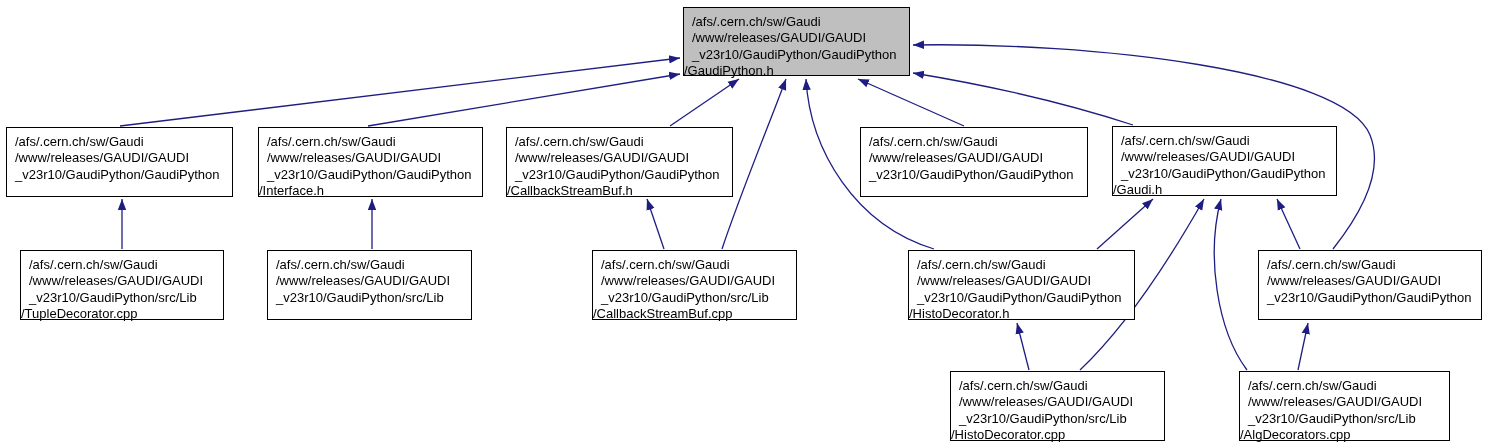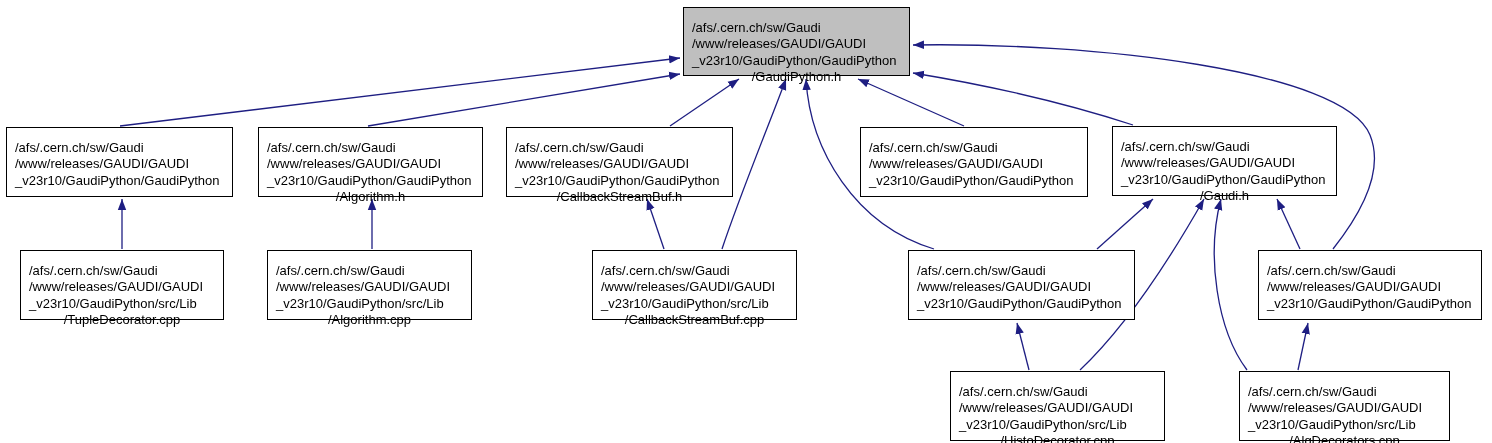--- a/index.html
+++ b/index.html
@@ -14,27 +14,27 @@
   path.edge{fill:none;stroke:var(--edge,#1e1e82);stroke-width:1.3px;}
   #arrowhead path{fill:var(--edge,#1e1e82);}
   .node{
     position:absolute;
     box-sizing:border-box;
     background:var(--nodefill,#ffffff);
     border:1.4px solid #000000;
     color:#000;
     font-size:13px;
     line-height:16.4px;
-    padding-top:12px;
+    padding-top:6px;
     cursor:pointer;
     white-space:nowrap;
   }
   .node.hl{background:var(--hlfill,#bfbfbf);}
   .node .ln{padding-left:8px;text-align:left;}
-  .node .ln.c{padding-left:0;padding-right:0;text-align:center;}
+  .node .ln.c{padding-left:0;padding-right:0;}
 </style>
 </head>
 <body>
 
 <div class="stage">
 
   <svg class="edges" viewBox="0 0 1492 443">
     <defs>
       <marker id="arrowhead" markerUnits="userSpaceOnUse" markerWidth="12" markerHeight="10" viewBox="0 0 12 10" refX="11" refY="5" orient="auto">
         <path d="M0,0.8 L11,5 L0,9.2 z"></path>
@@ -69,21 +69,21 @@
   <div class="node" style="left:6px;top:127px;width:227px;height:70px;">
     <div class="ln">/afs/.cern.ch/sw/Gaudi</div>
     <div class="ln">/www/releases/GAUDI/GAUDI</div>
     <div class="ln">_v23r10/GaudiPython/GaudiPython</div>
   </div>
 
   <div class="node" style="left:258px;top:127px;width:225px;height:70px;">
     <div class="ln">/afs/.cern.ch/sw/Gaudi</div>
     <div class="ln">/www/releases/GAUDI/GAUDI</div>
     <div class="ln">_v23r10/GaudiPython/GaudiPython</div>
-    <div class="ln c">/Algorithm.h</div>
+    <div class="ln c">/Interface.h</div>
   </div>
 
   <div class="node" style="left:506px;top:127px;width:227px;height:70px;">
     <div class="ln">/afs/.cern.ch/sw/Gaudi</div>
     <div class="ln">/www/releases/GAUDI/GAUDI</div>
     <div class="ln">_v23r10/GaudiPython/GaudiPython</div>
     <div class="ln c">/CallbackStreamBuf.h</div>
   </div>
 
   <div class="node" style="left:860px;top:127px;width:228px;height:70px;">
@@ -103,34 +103,34 @@
     <div class="ln">/afs/.cern.ch/sw/Gaudi</div>
     <div class="ln">/www/releases/GAUDI/GAUDI</div>
     <div class="ln">_v23r10/GaudiPython/src/Lib</div>
     <div class="ln c">/TupleDecorator.cpp</div>
   </div>
 
   <div class="node" style="left:267px;top:250px;width:205px;height:70px;">
     <div class="ln">/afs/.cern.ch/sw/Gaudi</div>
     <div class="ln">/www/releases/GAUDI/GAUDI</div>
     <div class="ln">_v23r10/GaudiPython/src/Lib</div>
-    <div class="ln c">/Algorithm.cpp</div>
   </div>
 
   <div class="node" style="left:592px;top:250px;width:205px;height:70px;">
     <div class="ln">/afs/.cern.ch/sw/Gaudi</div>
     <div class="ln">/www/releases/GAUDI/GAUDI</div>
     <div class="ln">_v23r10/GaudiPython/src/Lib</div>
     <div class="ln c">/CallbackStreamBuf.cpp</div>
   </div>
 
   <div class="node" style="left:908px;top:250px;width:227px;height:70px;">
     <div class="ln">/afs/.cern.ch/sw/Gaudi</div>
     <div class="ln">/www/releases/GAUDI/GAUDI</div>
     <div class="ln">_v23r10/GaudiPython/GaudiPython</div>
+    <div class="ln c">/HistoDecorator.h</div>
   </div>
 
   <div class="node" style="left:1258px;top:250px;width:224px;height:70px;">
     <div class="ln">/afs/.cern.ch/sw/Gaudi</div>
     <div class="ln">/www/releases/GAUDI/GAUDI</div>
     <div class="ln">_v23r10/GaudiPython/GaudiPython</div>
   </div>
 
   <div class="node" style="left:950px;top:371px;width:215px;height:70px;">
     <div class="ln">/afs/.cern.ch/sw/Gaudi</div>

